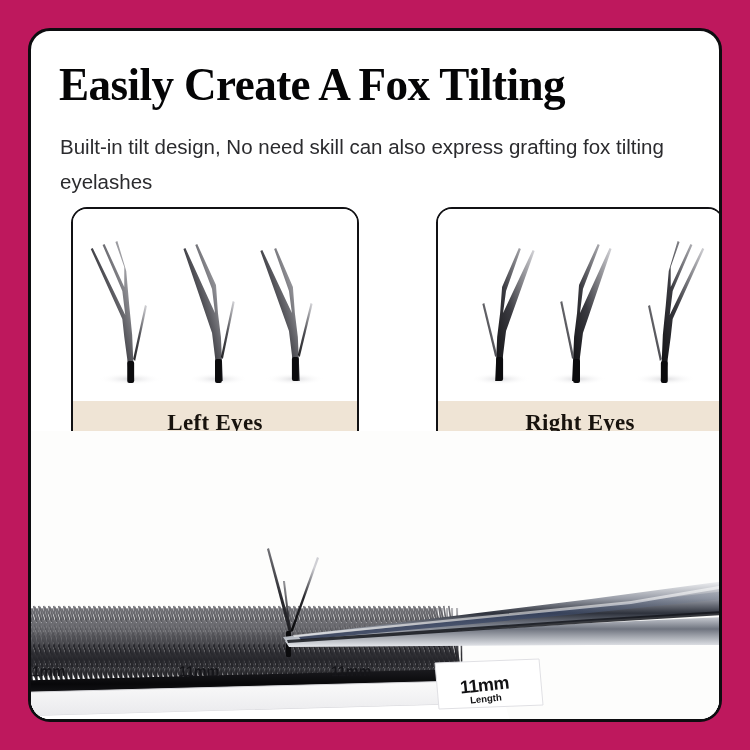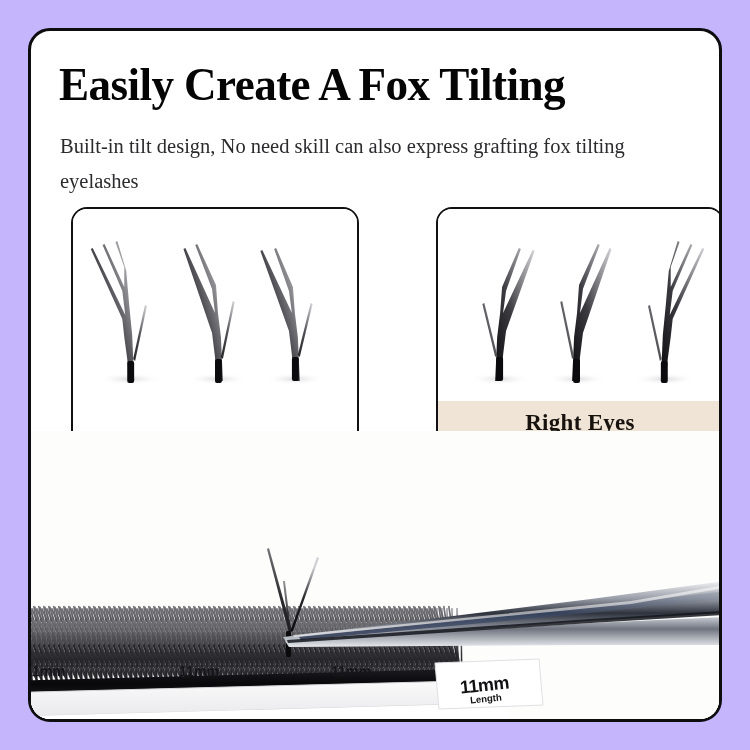--- a/index.html
+++ b/index.html
@@ -13,21 +13,21 @@
   body {
     background: #9b8fd2;
     font-family: "Liberation Serif", "DejaVu Serif", serif;
   }
 
   .frame {
     position: absolute;
     left: 0; top: 0;
     width: 750px;
     height: 750px;
-    background: #c4b5fd;
+    background: #be185d;
   }
 
   .card {
     position: absolute;
     left: 28px;
     top: 28px;
     width: 694px;
     height: 694px;
     background: #ffffff;
     border: 3px solid #0d0d10;
@@ -50,21 +50,21 @@
     transform: scaleX(0.96);
     transform-origin: left center;
     white-space: nowrap;
   }
 
   .subtitle {
     position: absolute;
     left: 29px;
     top: 98px;
     width: 610px;
-    font-family: Liberation Serif, serif;
+    font-family: Liberation Sans, sans-serif;
     font-size: 20.5px;
     line-height: 1.72;
     color: #2b2b2e;
   }
 
   
   .panels {
     position: absolute;
     left: 0;
     top: 176px;
@@ -205,20 +205,21 @@
             </g>
 
             <g>
               <ellipse cx="225" cy="170" rx="30" ry="6" fill="url(#shL)"></ellipse>
               <path d="M224 172 L222 146 L219 122 L190 42 L192 41 L222 104 L219 82 L204 40 L206 39 L223 78 L225 104 L228 128 L230 172 Z" fill="url(#fl)"></path>
               <path d="M228 146 L241 94 L243 95 L230 148 Z" fill="url(#fl)" opacity="0.9"></path>
               <rect x="222" y="148" width="7" height="24" rx="2" fill="#0b0b0d"></rect>
             </g>
           </svg>
         </div>
+        <div class="panel-label">Left Eyes</div>
       </div>
 
       <div class="panel right">
         <div class="panel-stage">
           <svg viewBox="0 0 288 196" preserveAspectRatio="none">
             <defs>
               <linearGradient id="fr" x1="1" y1="1" x2="0" y2="0">
                 <stop offset="0" stop-color="#0a0a0c"></stop>
                 <stop offset="0.45" stop-color="#3a3a40"></stop>
                 <stop offset="1" stop-color="#d8d8dc"></stop>

